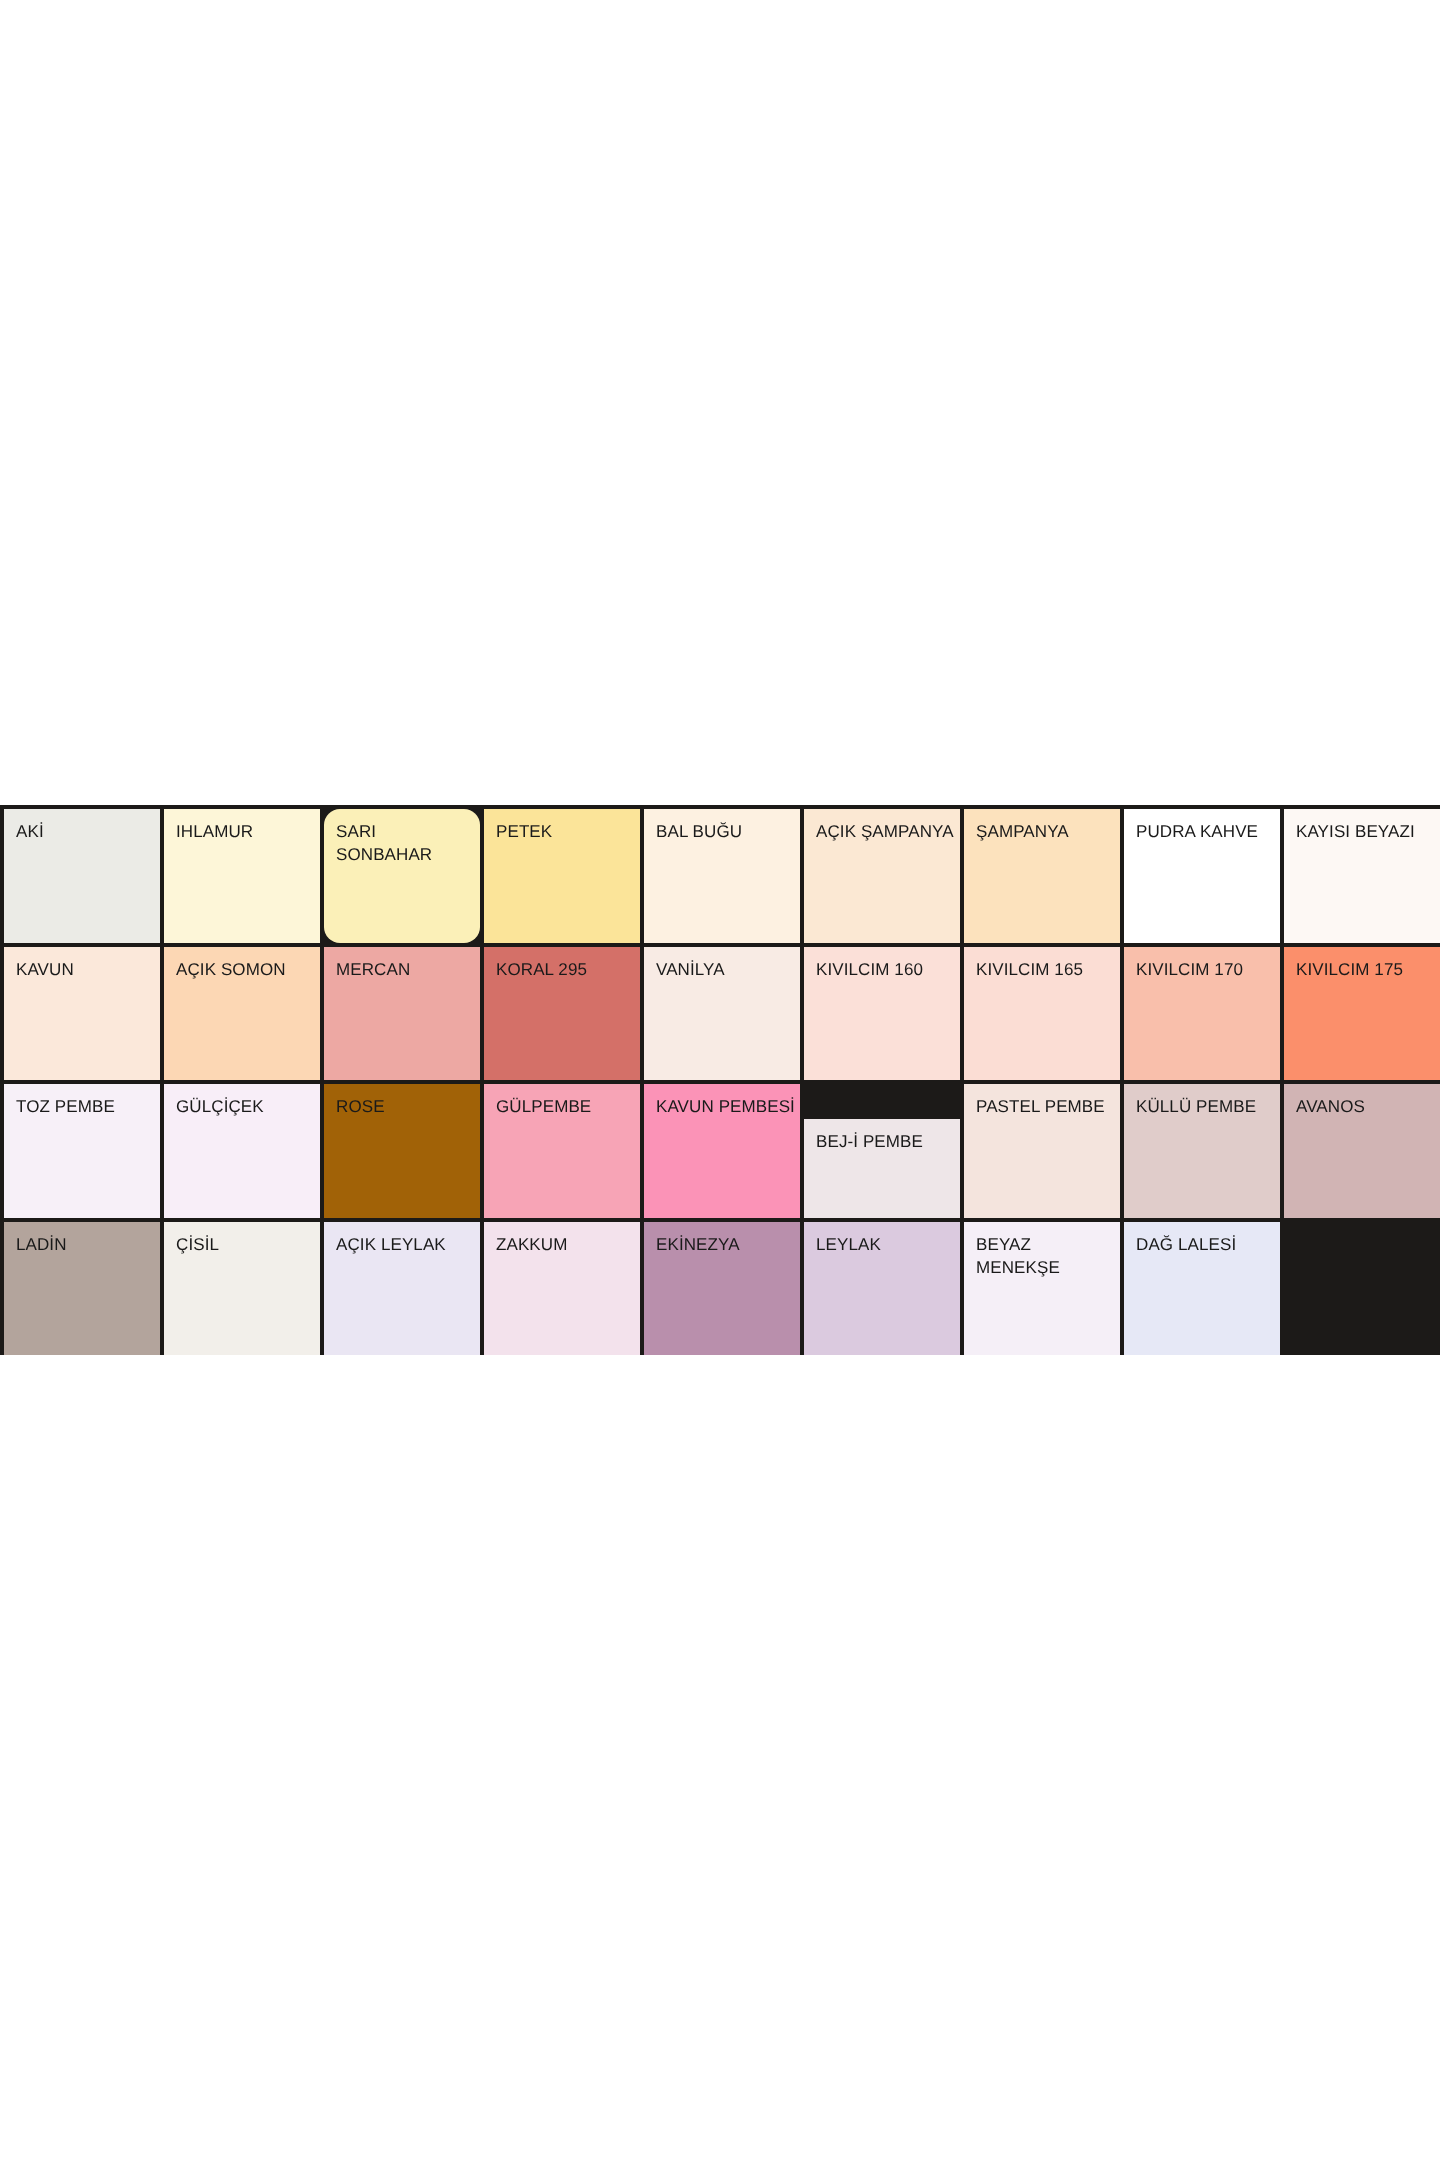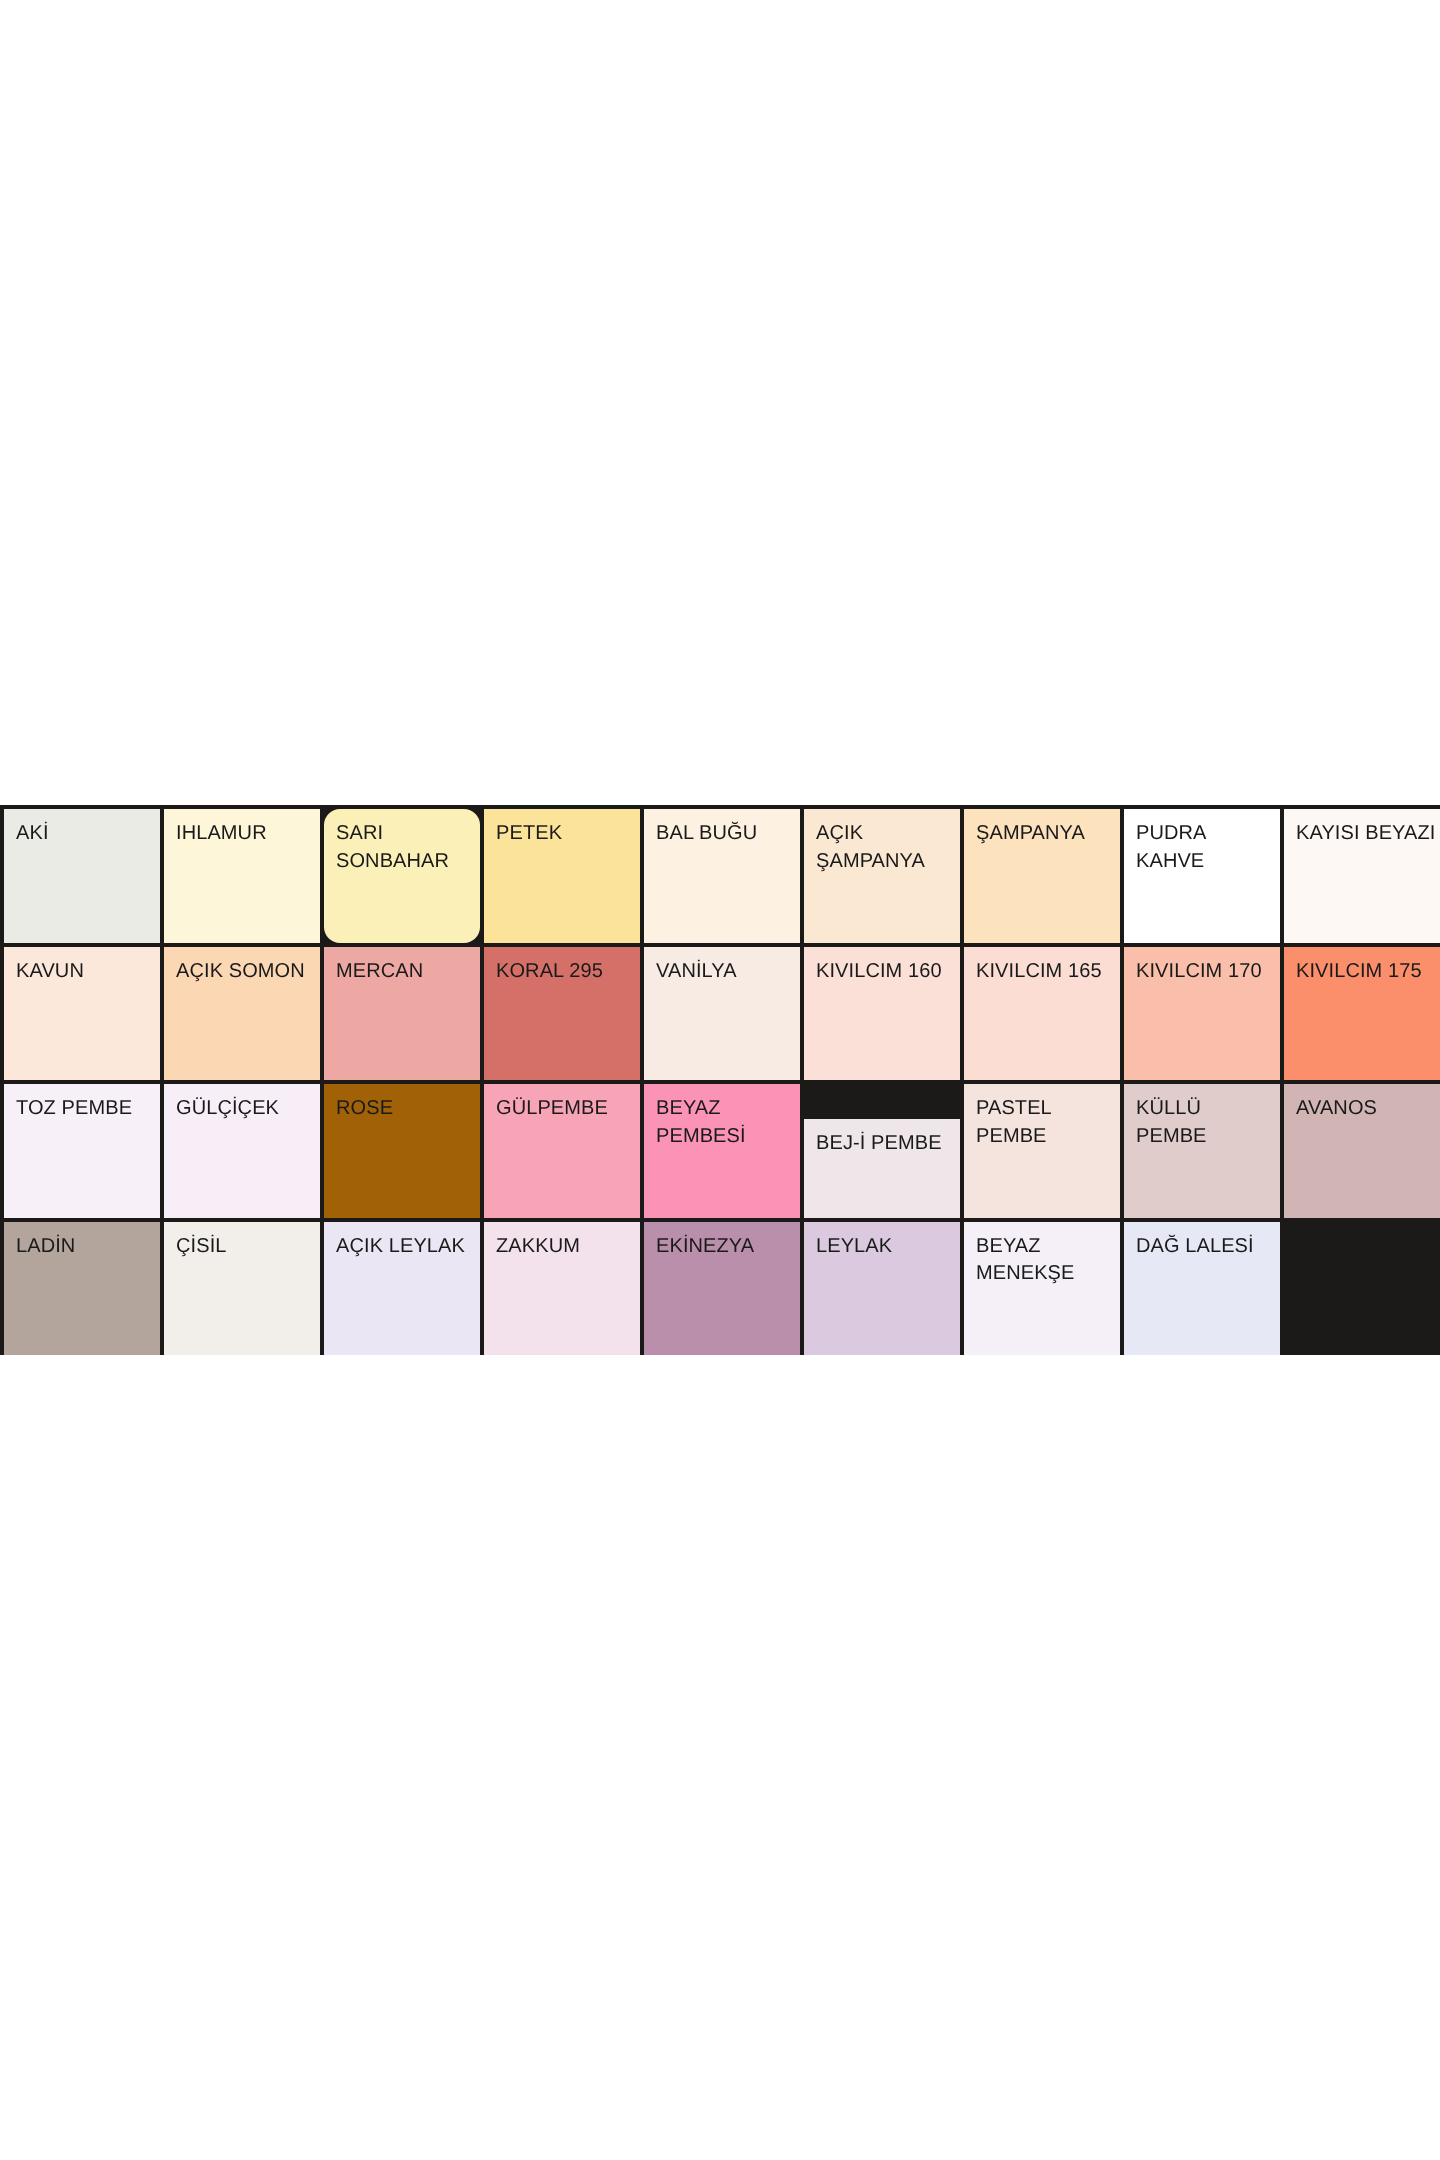--- a/index.html
+++ b/index.html
@@ -40,21 +40,21 @@
     display: block;
     overflow: hidden;
     background-clip: padding-box;
   }
 
   .swatch-label {
     position: absolute;
     left: 12px;
     top: 11px;
     right: 4px;
-    font-size: 20px;
+    font-size: 17px;
     line-height: 1.38;
     letter-spacing: 0.1px;
     color: #1a1a1a;
     white-space: pre-line;
     font-weight: 400;
     text-rendering: geometricPrecision;
   }
 </style>
 </head>
 <body>
@@ -126,21 +126,21 @@
     <div class="swatch" style="background-color: rgb(248, 238, 248);">
       <span class="swatch-label">GÜLÇİÇEK</span>
     </div>
     <div class="swatch" style="background-color: #a16207;">
       <span class="swatch-label">ROSE</span>
     </div>
     <div class="swatch" style="background-color: rgb(247, 164, 182);">
       <span class="swatch-label">GÜLPEMBE</span>
     </div>
     <div class="swatch" style="background-color: rgb(251, 147, 183);">
-      <span class="swatch-label">BEYAZ PEMBESİ</span>
+      <span class="swatch-label">KAVUN PEMBESİ</span>
     </div>
     <div class="swatch" style="background-color: rgb(238, 230, 232); margin-top: 35px;">
       <span class="swatch-label">BEJ-İ PEMBE</span>
     </div>
     <div class="swatch" style="background-color: rgb(244, 228, 221); padding-left: 11px;">
       <span class="swatch-label">PASTEL PEMBE</span>
     </div>
     <div class="swatch" style="background-color: rgb(224, 204, 202);">
       <span class="swatch-label">KÜLLÜ PEMBE</span>
     </div>

